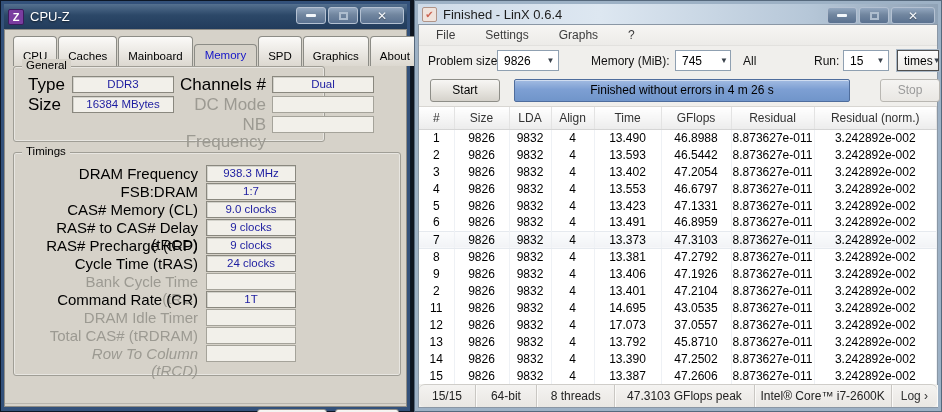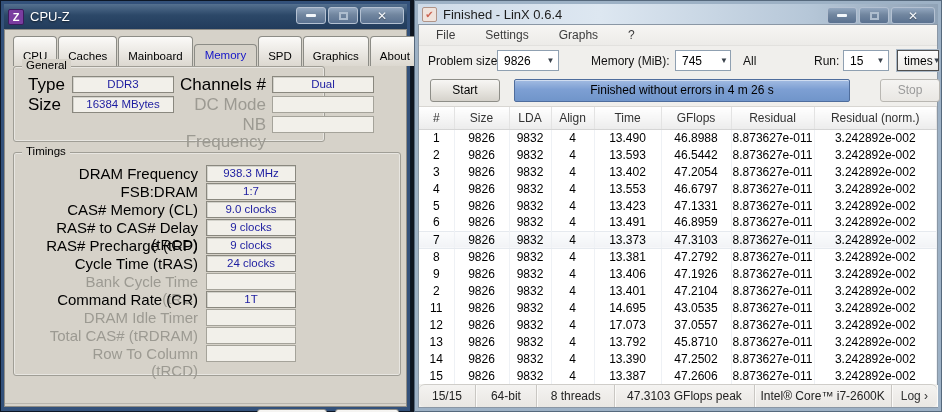--- a/index.html
+++ b/index.html
@@ -193,21 +193,21 @@
               <span class="fbox tbox">1T</span>
             </div>
             <div class="trow" style="top: 156px;">
               <span class="tlabel dis">DRAM Idle Timer</span>
               <span class="fbox tbox dis"></span>
             </div>
             <div class="trow" style="top: 174px;">
               <span class="tlabel dis">Total CAS# (tRDRAM)</span>
               <span class="fbox tbox dis"></span>
             </div>
-            <div class="trow" style="top: 192px;">
+            <div class="trow" style="top: 192px; font-style: italic;">
               <span class="tlabel dis">Row To Column (tRCD)</span>
               <span class="fbox tbox dis"></span>
             </div>
           </div>
       </div>
 
       <div class="cpuz-footer">
         <span class="cpuz-logo">CPU-Z</span>
 
         <span class="btn7 btn-validate">Validate</span>

